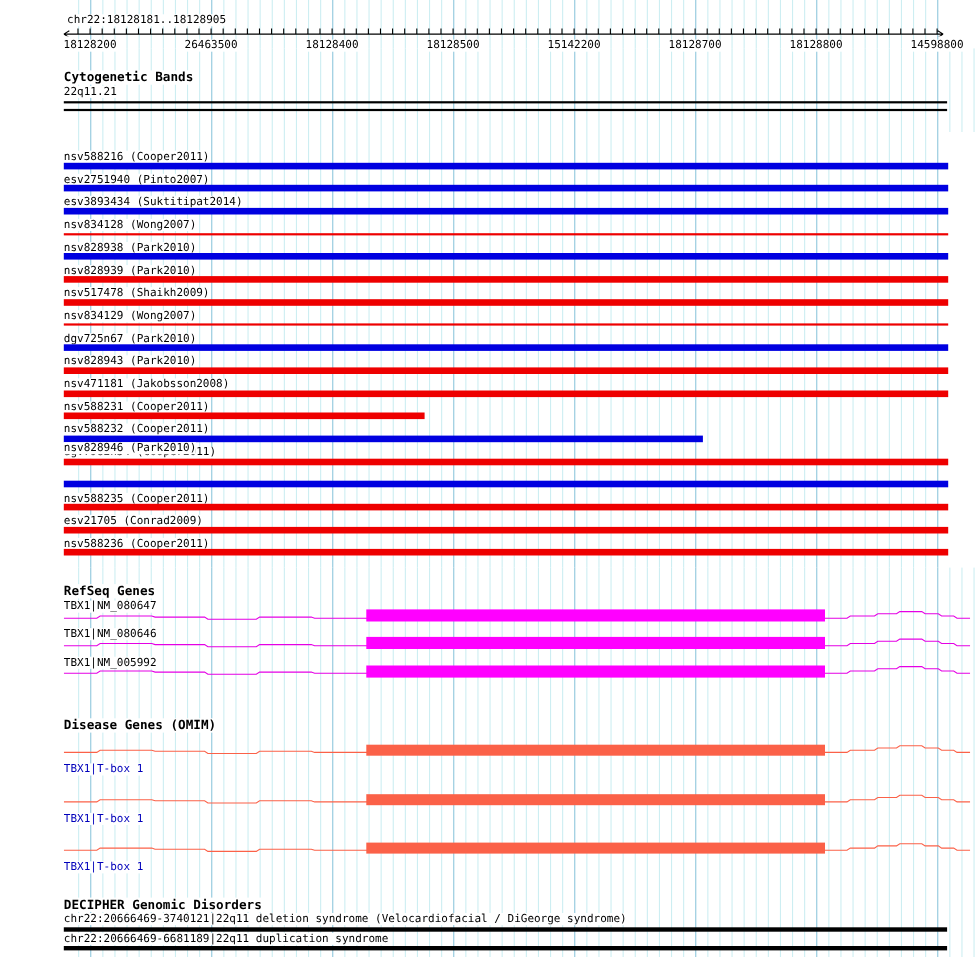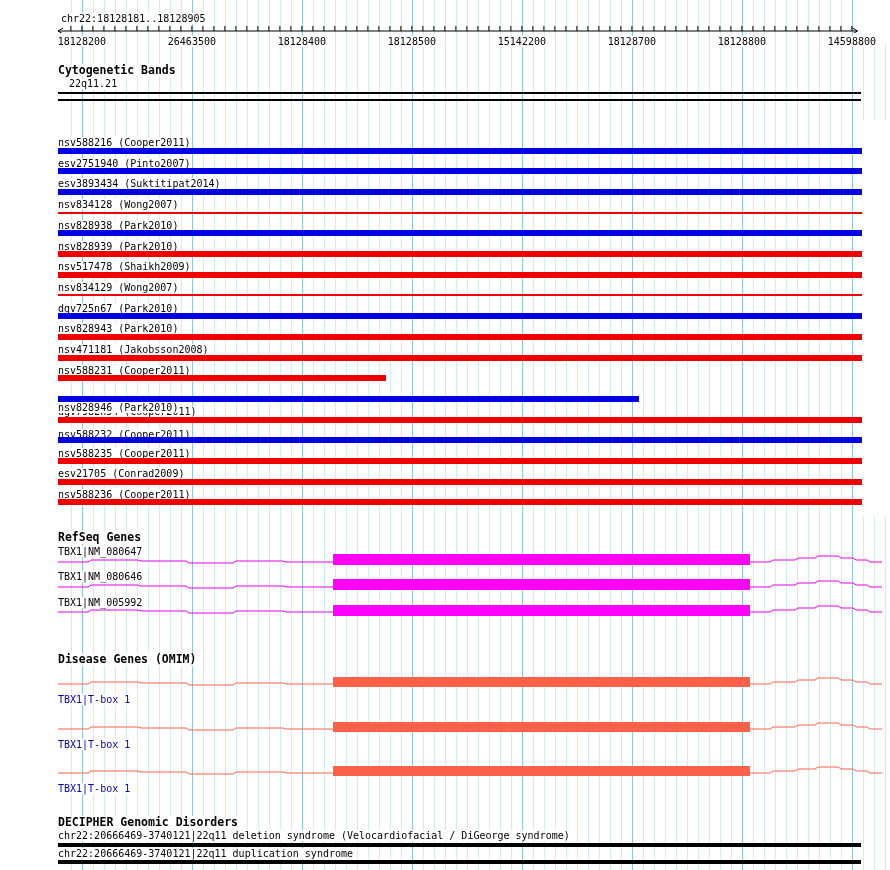--- a/index.html
+++ b/index.html
@@ -324,21 +324,21 @@
       <div class="num" style="left: 161.9px; top: 36px;">26463500</div>
       <div class="num" style="left: 271.9px; top: 36px;">18128400</div>
       <div class="num" style="left: 381.9px; top: 36px;">18128500</div>
       <div class="num" style="left: 491.9px; top: 36px;">15142200</div>
       <div class="num" style="left: 601.9px; top: 36px;">18128700</div>
       <div class="num" style="left: 711.9px; top: 36px;">18128800</div>
       <div class="num" style="left: 821.9px; top: 36px;">14598800</div>
     </div>
 
   <div class="hdr" style="left:58px;top:64px">Cytogenetic Bands</div>
-  <div class="txt" style="left:69px;top:78px">22q11.21</div>
+  <div class="txt" style="left:58px;top:78px">22q11.21</div>
   <div id="cytoband-rect"></div>
 
   <div id="dgv-rows">
       <div class="txt" style="left: 58px; top: 137px;">nsv588216 (Cooper2011)</div>
       <div class="bar" style="top: 148px; width: 804px; height: 6px; background: rgb(0, 0, 224);"></div>
       <div class="txt" style="left: 58px; top: 158px;">esv2751940 (Pinto2007)</div>
       <div class="bar" style="top: 168px; width: 804px; height: 6px; background: rgb(0, 0, 224);"></div>
       <div class="txt" style="left: 58px; top: 178px;">esv3893434 (Suktitipat2014)</div>
       <div class="bar" style="top: 189px; width: 804px; height: 6px; background: rgb(0, 0, 224);"></div>
       <div class="txt" style="left: 58px; top: 199px;">nsv834128 (Wong2007)</div>
@@ -352,21 +352,21 @@
       <div class="txt" style="left: 58px; top: 282px;">nsv834129 (Wong2007)</div>
       <div class="bar" style="top: 294px; width: 804px; height: 2px; background: rgb(238, 0, 0);"></div>
       <div class="txt" style="left: 58px; top: 303px;">dgv725n67 (Park2010)</div>
       <div class="bar" style="top: 313px; width: 804px; height: 6px; background: rgb(0, 0, 224);"></div>
       <div class="txt" style="left: 58px; top: 323px;">nsv828943 (Park2010)</div>
       <div class="bar" style="top: 334px; width: 804px; height: 6px; background: rgb(238, 0, 0);"></div>
       <div class="txt" style="left: 58px; top: 344px;">nsv471181 (Jakobsson2008)</div>
       <div class="bar" style="top: 355px; width: 804px; height: 6px; background: rgb(238, 0, 0);"></div>
       <div class="txt" style="left: 58px; top: 365px;">nsv588231 (Cooper2011)</div>
       <div class="bar" style="top: 375px; width: 328px; height: 6px; background: rgb(238, 0, 0);"></div>
-      <div class="txt" style="left: 58px; top: 385px; margin-top: 44px;">nsv588232 (Cooper2011)</div>
+      <div class="txt" style="left: 58px; top: 385px;">nsv588232 (Cooper2011)</div>
       <div class="bar" style="top: 396px; width: 581px; height: 6px; background: rgb(0, 0, 224);"></div>
       <div class="txt" style="left: 58px; top: 406px;">dgv7982n54 (Cooper2011)</div>
       <div class="bar" style="top: 417px; width: 804px; height: 6px; background: rgb(238, 0, 0);"></div>
       <div class="txt" style="left: 58px; top: 402px;">nsv828946 (Park2010)</div>
       <div class="bar" style="top: 437px; width: 804px; height: 6px; background: rgb(0, 0, 224);"></div>
       <div class="txt" style="left: 58px; top: 448px;">nsv588235 (Cooper2011)</div>
       <div class="bar" style="top: 458px; width: 804px; height: 6px; background: rgb(238, 0, 0);"></div>
       <div class="txt" style="left: 58px; top: 468px;">esv21705 (Conrad2009)</div>
       <div class="bar" style="top: 479px; width: 804px; height: 6px; background: rgb(238, 0, 0);"></div>
       <div class="txt" style="left: 58px; top: 489px;">nsv588236 (Cooper2011)</div>
@@ -408,16 +408,16 @@
         <polyline points="0,9 30,9 33,7 80,7 83,8 128,8 131,10 175,10 178,8 225,8 228,9 430,9 600,9 692,9 712,9 715,7 737,7 740,5 757,5 760,3 780,3 783,5 795,5 798,7 809,7 812,9 824,9" fill="none" stroke="#fb6148" stroke-width="1"></polyline>
       </svg>
       <div class="bar" style="left: 333px; top: 766px; width: 417px; height: 10px; background: rgb(251, 97, 72);"></div>
       <div class="txt" style="left: 58px; top: 783px; color: rgb(0, 0, 187);">TBX1|T-box 1</div>
     </div>
 
   <div class="hdr" style="left:58px;top:816px">DECIPHER Genomic Disorders</div>
   <div id="decipher-rows">
       <div class="txt" style="left: 58px; top: 830px;">chr22:20666469-3740121|22q11 deletion syndrome (Velocardiofacial / DiGeorge syndrome)</div>
       <div class="bar" style="top: 843px; width: 803px; height: 4px; background: rgb(0, 0, 0);"></div>
-      <div class="txt" style="left: 58px; top: 848px;">chr22:20666469-3740121|22q11 duplication syndrome</div>
+      <div class="txt" style="left: 58px; top: 848px;">chr22:20666469-6681189|22q11 duplication syndrome</div>
       <div class="bar" style="top: 860px; width: 803px; height: 4px; background: rgb(0, 0, 0);"></div>
     </div>
 </div>
 
 </body></html>

